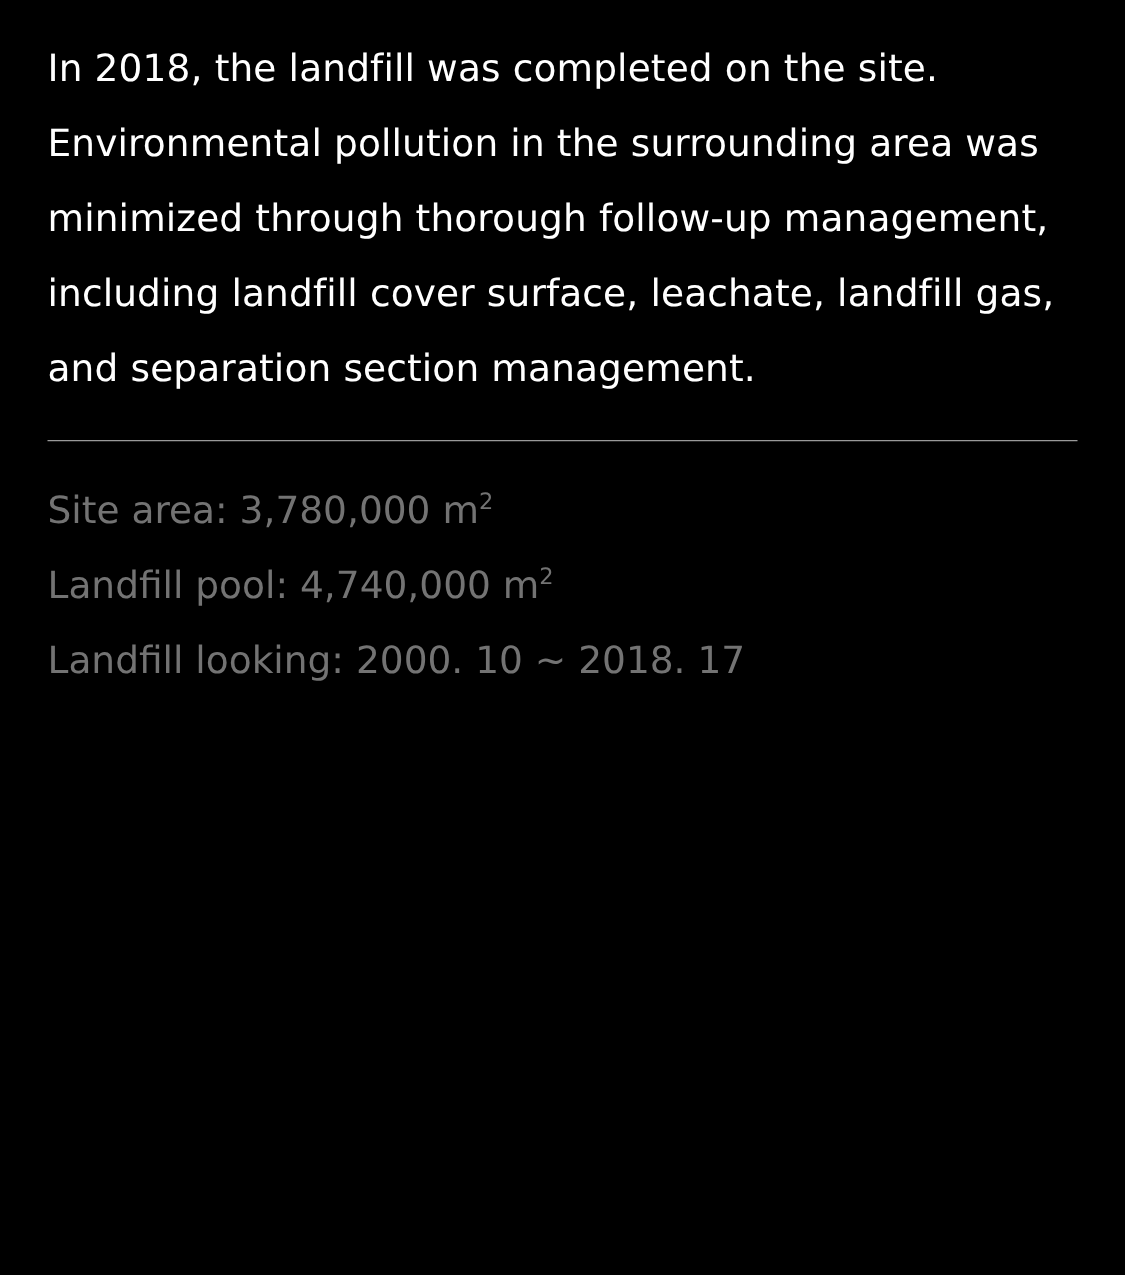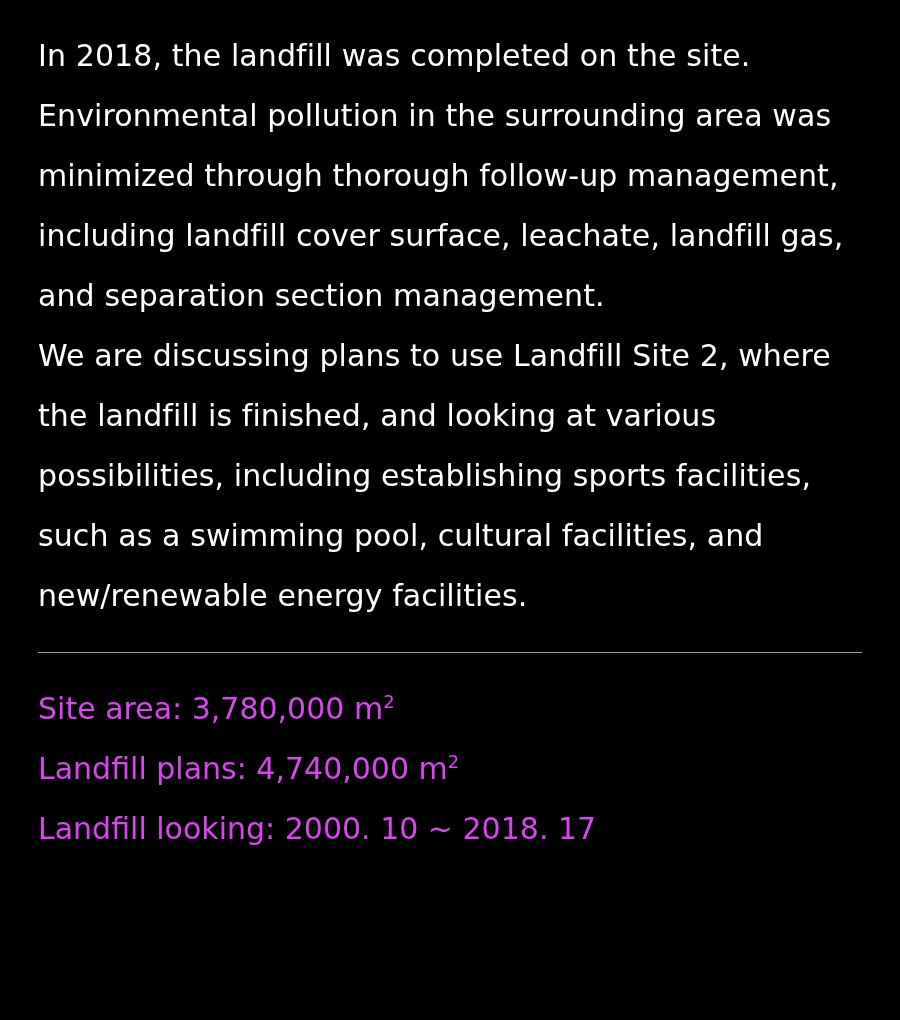--- a/index.html
+++ b/index.html
@@ -33,50 +33,49 @@
   }
   .divider {
     border: 0;
     border-top: 1px solid #9a9a9a;
     margin: 26px 0 26px 0;
     width: 100%;
   }
   .facts {
     font-size: 30px;
     line-height: 60px;
-    color: #d946ef;
+    color: #737373;
   }
   .fact {
     white-space: nowrap;
   }
   sup {
     font-size: 0.6em;
     vertical-align: super;
     line-height: 0;
   }
 </style>
 </head>
 <body>
 
 <div class="page">
 
   <div class="body-text">
     <p class="para">In 2018, the landfill was completed on the site. Environmental pollution in the surrounding area was minimized through thorough follow-up management, including landfill cover surface, leachate, landfill gas, and separation section management.</p>
-    <p class="para">We are discussing plans to use Landfill Site 2, where the landfill is finished, and looking at various possibilities, including establishing sports facilities, such as a swimming pool, cultural facilities, and new/renewable energy facilities.</p>
   </div>
 
   <hr class="divider">
 
   <div class="facts">
     <div class="fact">
       <span>Site area:</span>
       <span>3,780,000 m</span><sup>2</sup>
     </div>
     <div class="fact">
-      <span>Landfill plans:</span>
+      <span>Landfill pool:</span>
       <span>4,740,000 m</span><sup>2</sup>
     </div>
     <div class="fact">
       <span>Landfill looking:</span>
       <span>2000. 10 ~ 2018. 17</span>
     </div>
   </div>
 
 </div>
 

